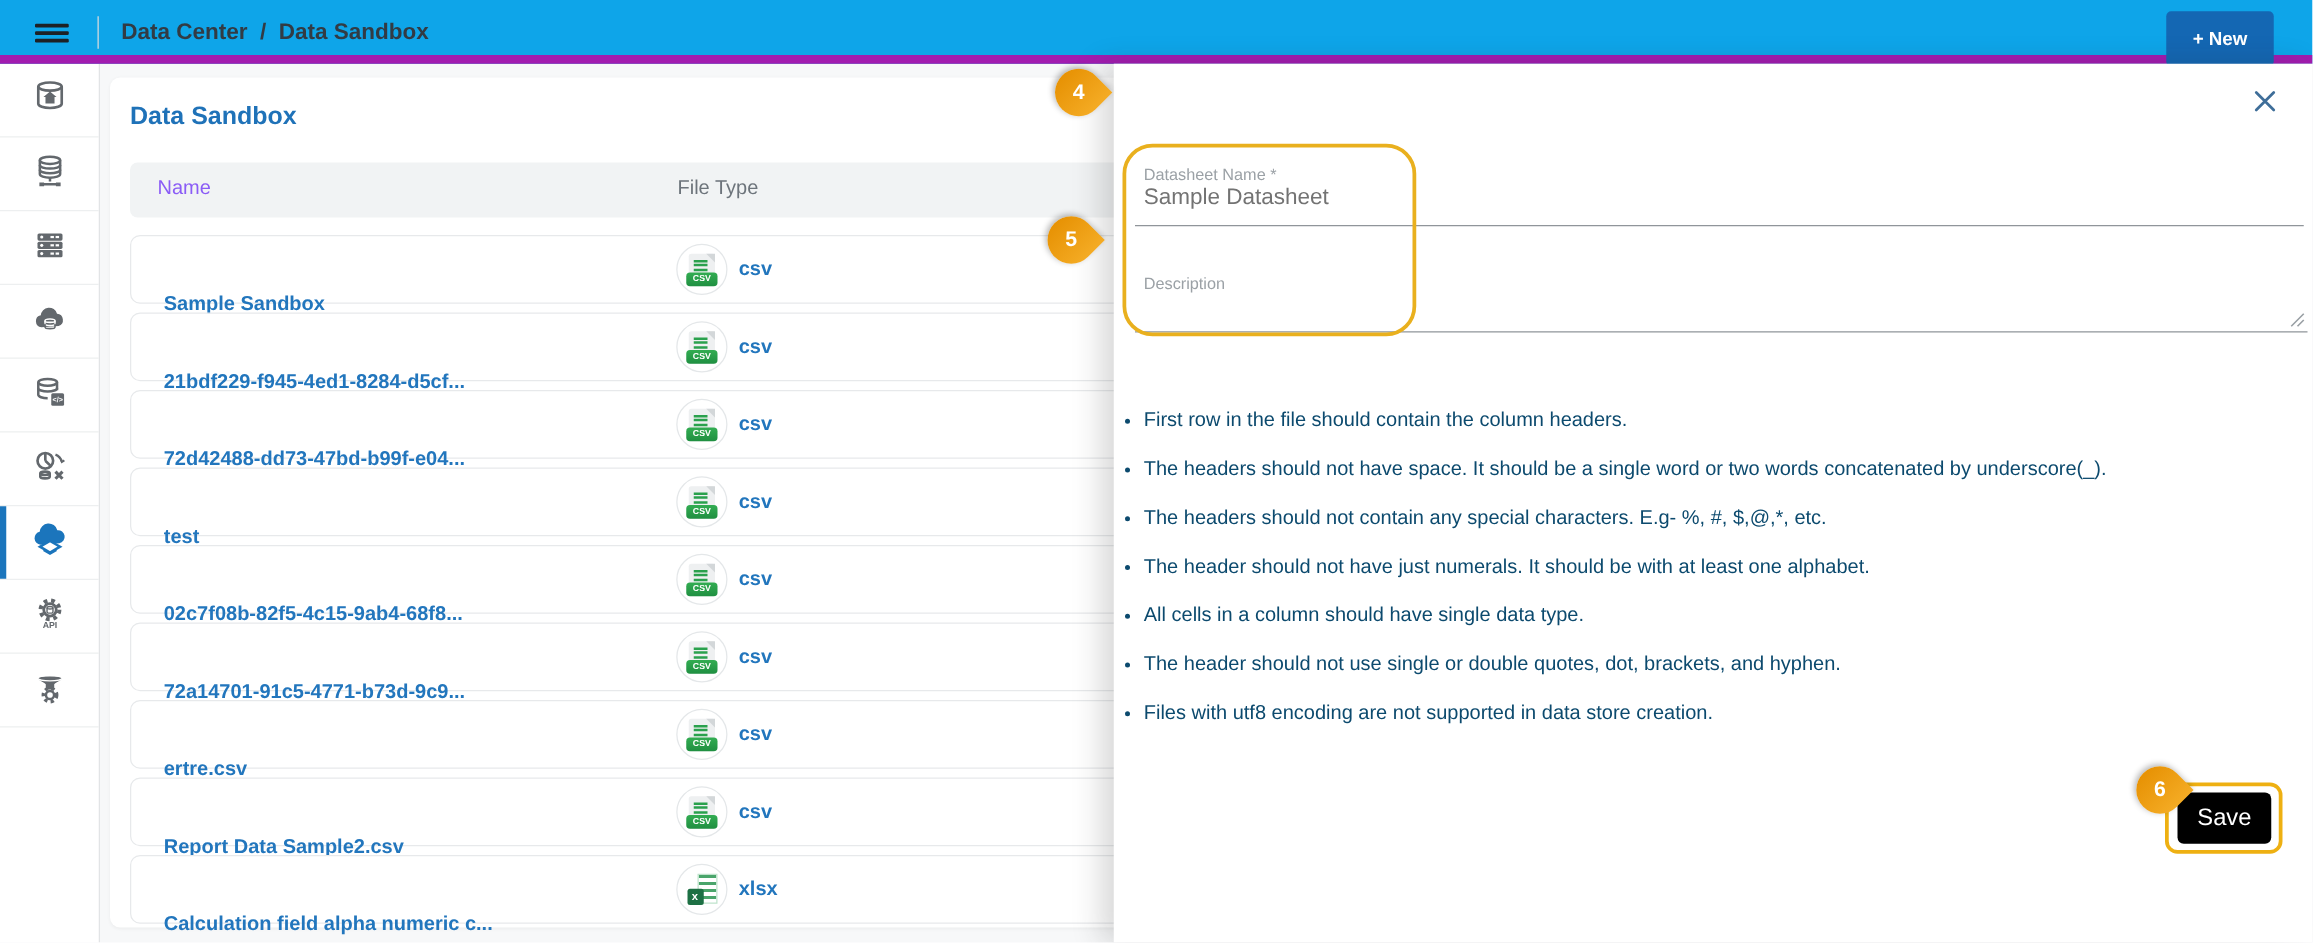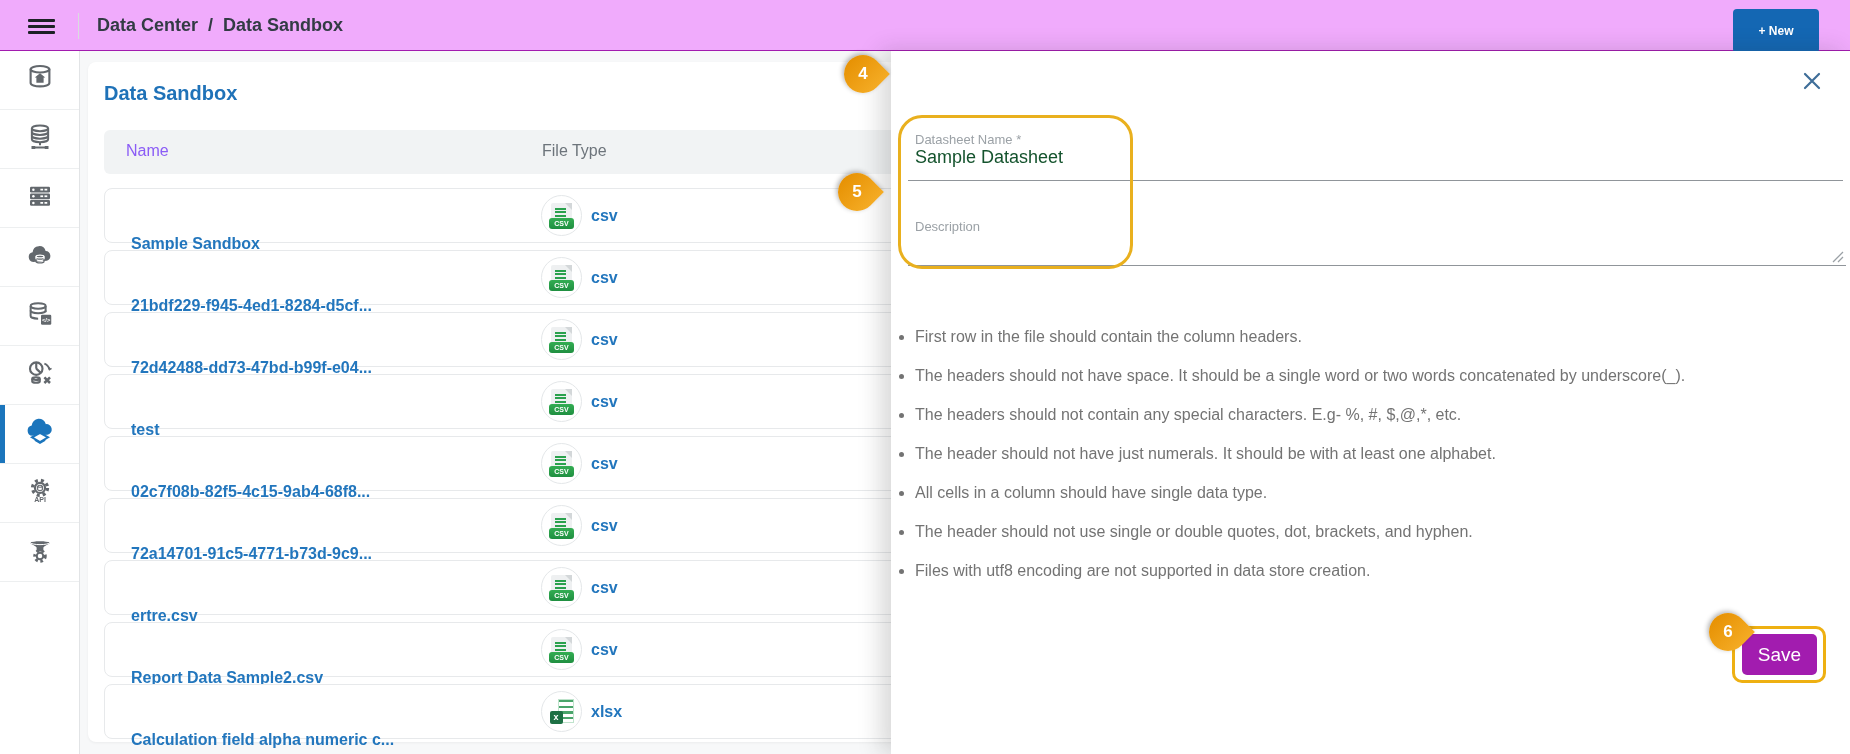--- a/index.html
+++ b/index.html
@@ -5,28 +5,28 @@
   * { box-sizing: border-box; margin: 0; padding: 0; }
   html,body { width:1850px; height:754px; overflow:hidden; }
   body {
     position:relative;
     background:#f7f8f9;
     font-family:"Liberation Sans","DejaVu Sans",sans-serif;
     color:#333;
   }
   
   .topbar { position:absolute; left:0; top:0; width:1850px; height:51px;
-            background:#f0abfc; border-bottom:1px solid #a21caf; z-index:30; }
+            background:#0ea5e9; border-bottom:7px solid #a21caf; z-index:30; }
   .hamburger { position:absolute; left:28px; top:19px; width:27px; height:15px; cursor:pointer; }
   .hamburger span { display:block; width:27px; height:3px; background:#1d2126; border-radius:1px; margin-bottom:3px; }
   .tb-divider { position:absolute; left:78px; top:13px; width:1px; height:26px; background:#d9dcde; }
   .breadcrumb { position:absolute; left:97px; top:0; height:51px; display:flex; align-items:center;
                 gap:10px; font-size:18px; font-weight:600; color:#323b44; }
   .new-btn { position:absolute; left:1733px; top:9px; width:86px; height:44px; background:#1467b3;
-             color:#fff; font-size:12px; font-weight:600; border:none; border-radius:4px;
+             color:#fff; font-size:15px; font-weight:600; border:none; border-radius:4px;
              display:flex; align-items:center; justify-content:center; cursor:pointer; }
   
   .sidebar { position:absolute; left:0; top:51px; width:80px; height:703px; background:#fff;
              border-right:1px solid #e2e4e6; z-index:5; }
   .nav-item { width:79px; height:59px; border-bottom:1px solid #edeff0;
               display:flex; align-items:center; justify-content:center; cursor:pointer; position:relative; }
   .nav-item.active::before { content:""; position:absolute; left:0; top:0; width:5px; height:100%; background:#1b75bc; }
   
   .card { position:absolute; left:88px; top:62px; width:1730px; height:680px; background:#fff;
           border-radius:8px; box-shadow:0 1px 3px rgba(0,0,0,.05); z-index:1; }
@@ -62,30 +62,30 @@
             box-shadow:-10px 0 22px rgba(40,40,40,.18); z-index:40; }
   .dr-title-box { position:absolute; left:5px; top:4px; width:202px; height:48px;
                   border:3px solid #ef9d1b; border-radius:2px; display:flex; align-items:center; }
   .dr-title { font-size:23px; font-weight:600; color:#1f72b8; padding-left:9px; white-space:nowrap; }
   .close-btn { position:absolute; left:908px; top:17px; width:26px; height:26px; cursor:pointer;
                display:flex; align-items:center; justify-content:center; background:none; border:none; }
   .fields-outline { position:absolute; left:7px; top:64px; width:235px; height:154px;
                     border:3px solid #e9b01e; border-radius:24px; pointer-events:none; z-index:6; }
   .f-label { position:absolute; left:24px; font-size:13px; color:#9ba1a6; }
   .f-input { position:absolute; left:24px; width:560px; border:none; outline:none; background:transparent;
-             color:#14532d; padding:0; font-family:inherit; }
+             color:#737373; padding:0; font-family:inherit; }
   .underline { position:absolute; height:1px; background:#90959a; }
   .grip { position:absolute; left:941px; top:198px; cursor:nwse-resize; }
   .note { position:absolute; left:-5px; top:237px; font-size:17px; font-weight:500; color:#2e7fc0; }
   .bullets { position:absolute; left:7px; top:275px; width:900px; list-style:disc; padding-left:17px;
-             font-size:16px; color:#737373; }
+             font-size:16px; color:#0c4a6e; }
   .bullets li { margin-bottom:17px; line-height:22px; }
   .save-outline { position:absolute; left:841px; top:575px; width:94px; height:57px;
                   border:3px solid #eeb012; border-radius:10px; z-index:7; }
-  .save-btn { position:absolute; left:851px; top:583px; width:75px; height:41px; background:#a21caf;
+  .save-btn { position:absolute; left:851px; top:583px; width:75px; height:41px; background:#000000;
               color:#fff; font-size:19px; font-weight:500; border:none; border-radius:5px; cursor:pointer;
               z-index:8; font-family:inherit; }
   
   .badge { position:absolute; width:38px; height:38px; z-index:60; pointer-events:none; }
   .badge .pin { position:absolute; inset:0; background:linear-gradient(#f4ab24,#e79204);
                 border-radius:0 50% 50% 50%; transform:rotate(135deg);
                 box-shadow:0 2px 5px rgba(0,0,0,.three); box-shadow:0 2px 5px rgba(0,0,0,.3); }
   .badge .num { position:absolute; inset:0; display:flex; align-items:center; justify-content:center;
                 color:#fff; font-size:17px; font-weight:700; }
 </style>

